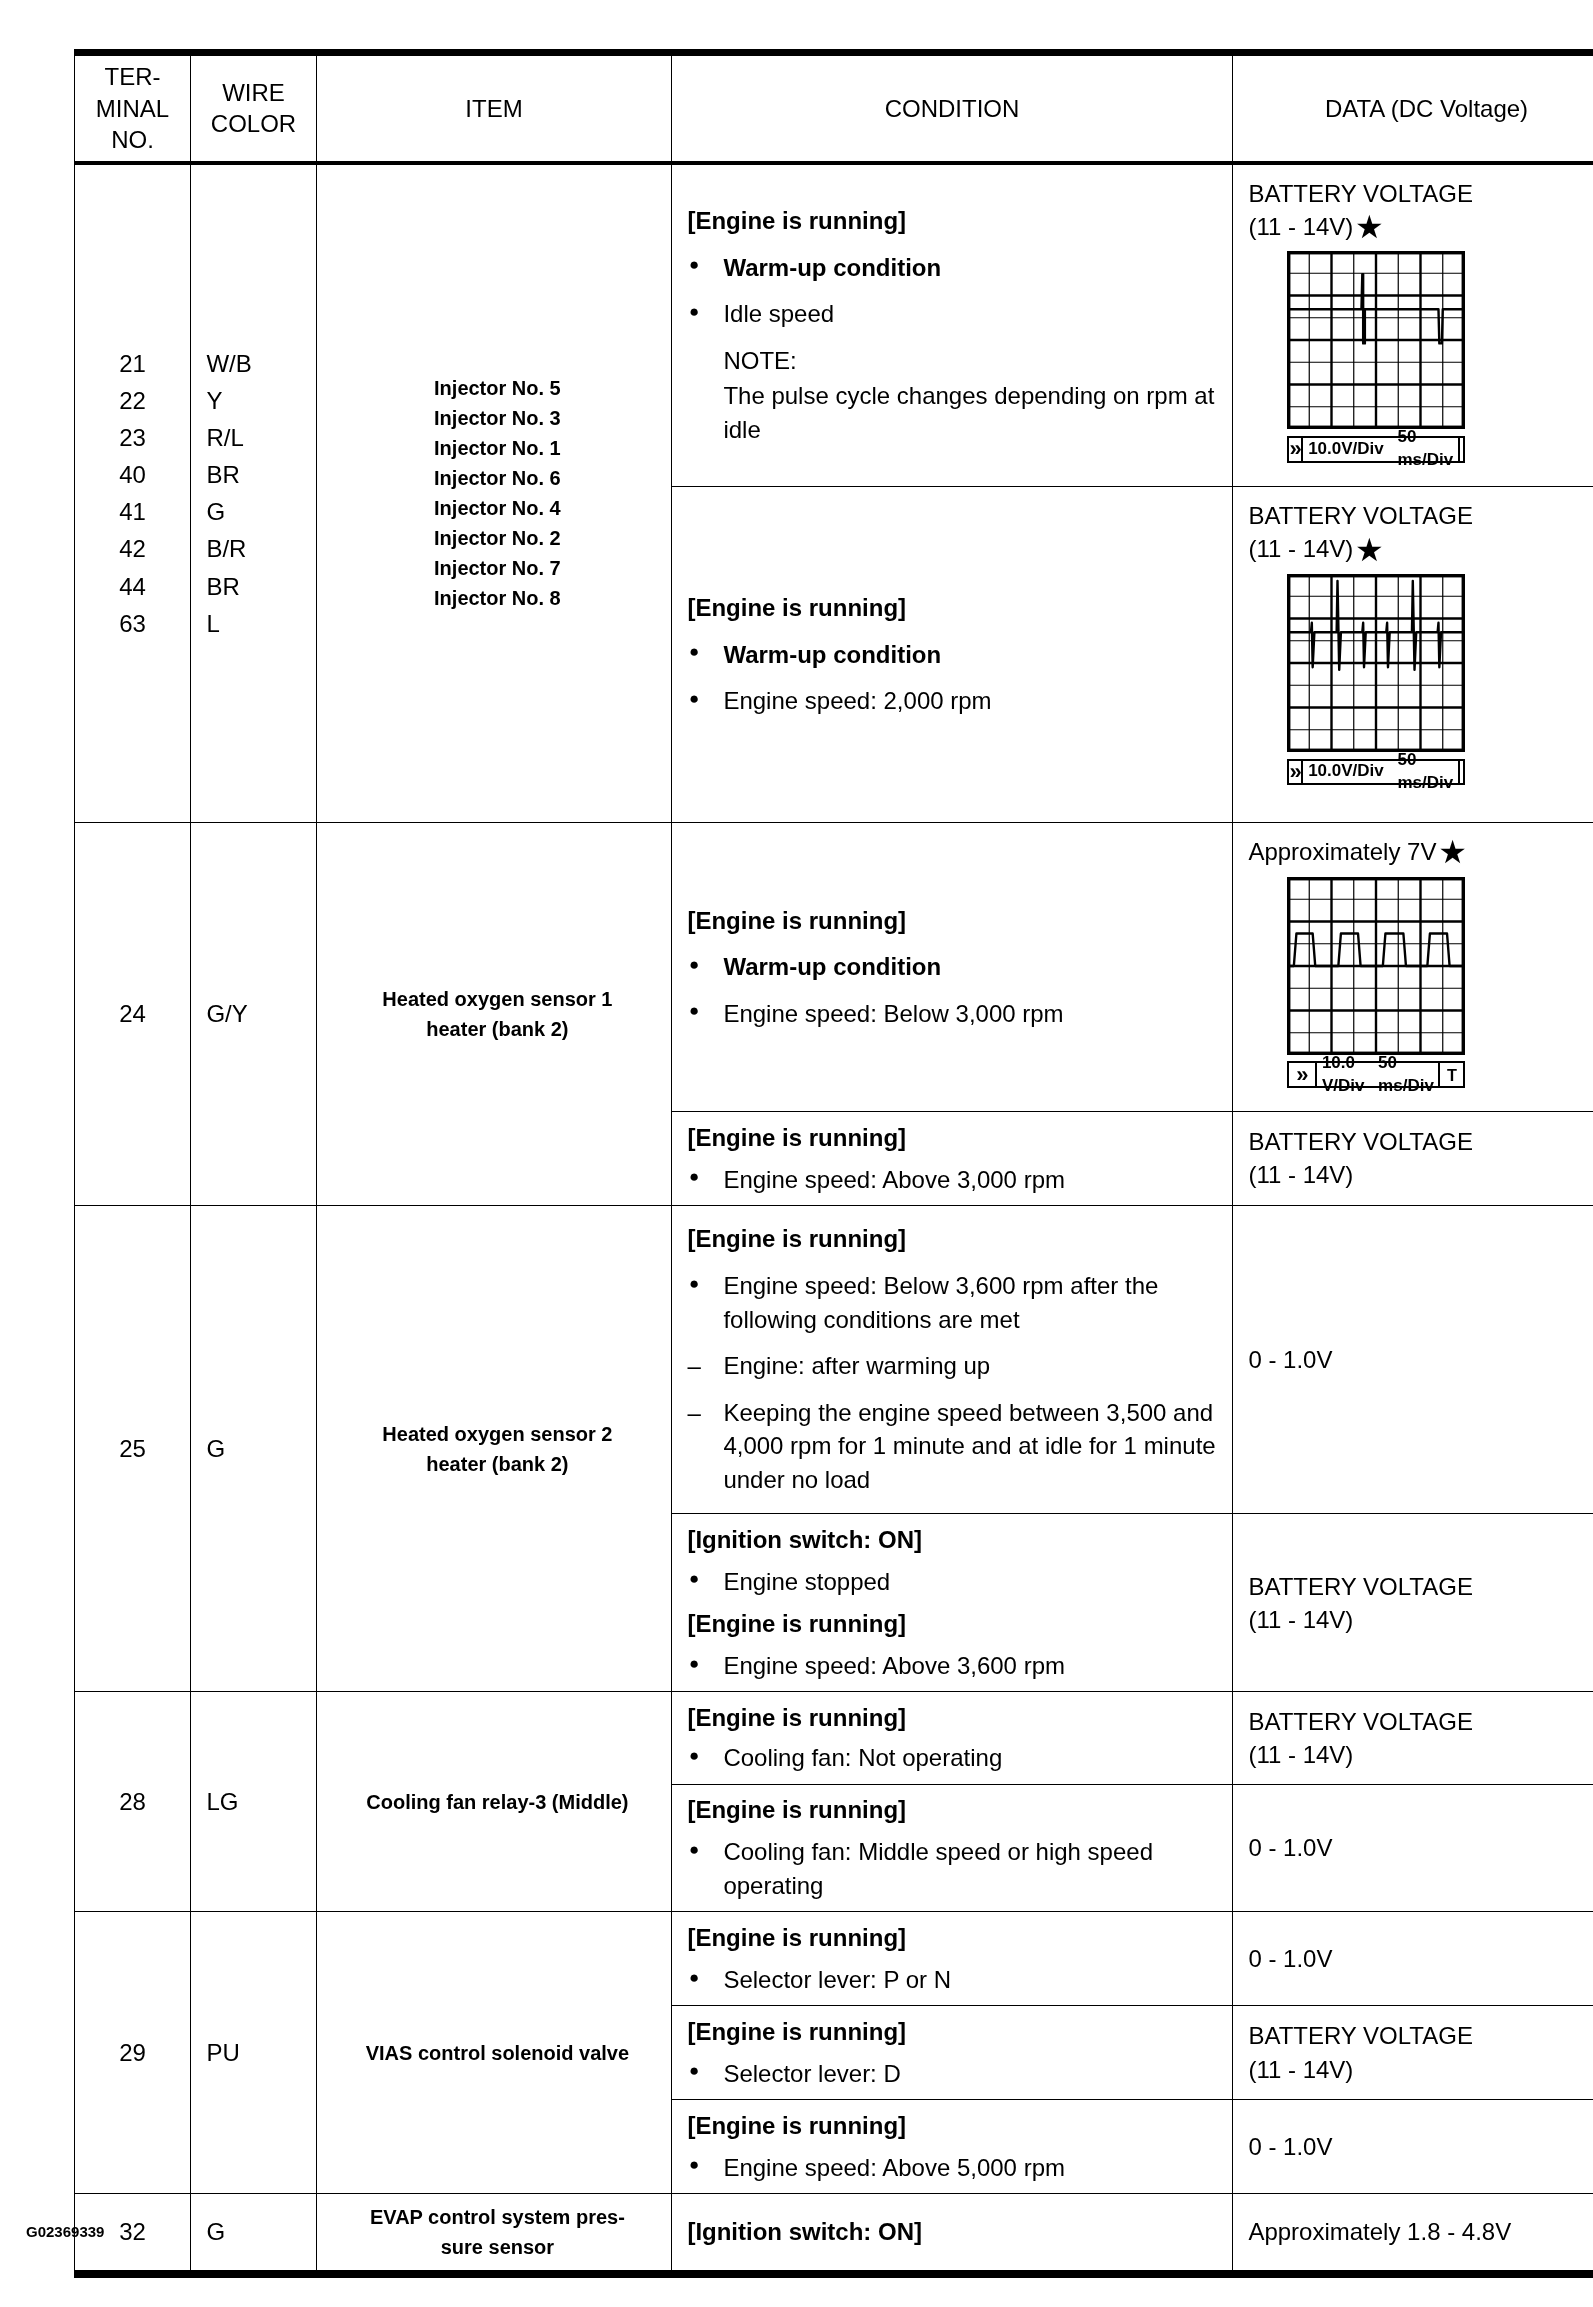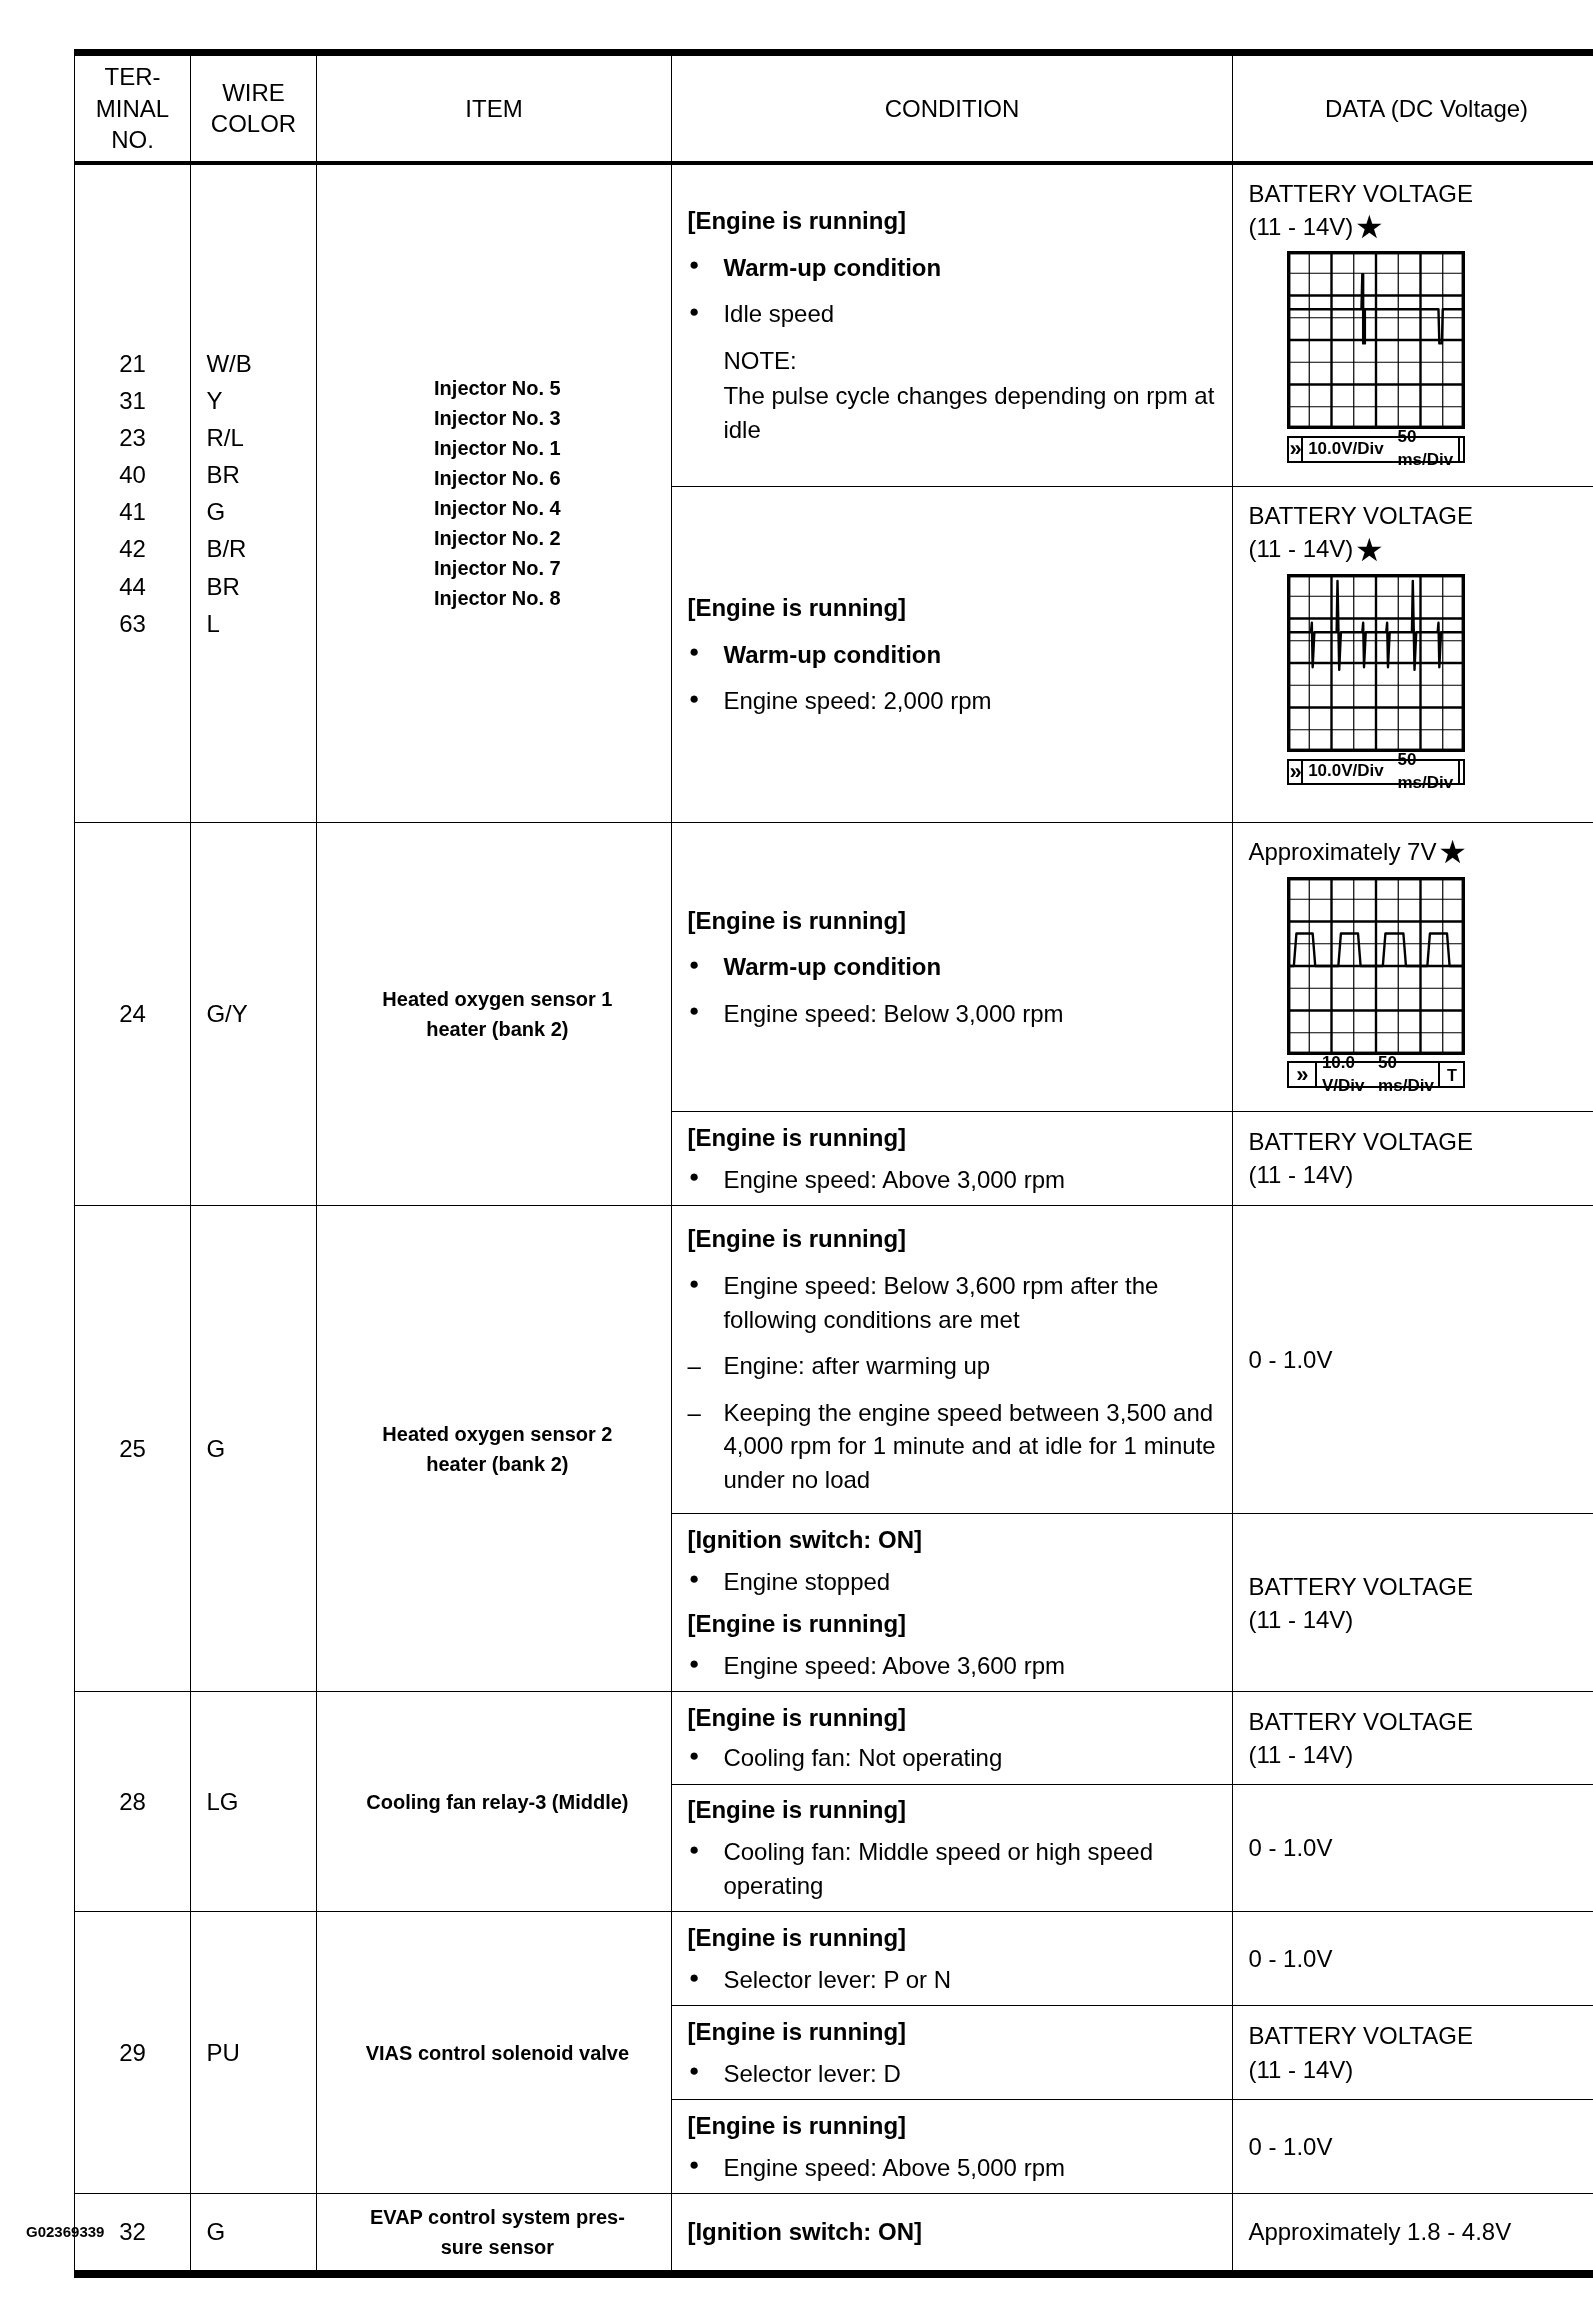--- a/index.html
+++ b/index.html
@@ -83,21 +83,21 @@
 NO.</th>
     <th>WIRE
 COLOR</th>
     <th>ITEM</th>
     <th>CONDITION</th>
     <th>DATA (DC Voltage)</th>
   </tr>
 
   <tr class="r1a">
     <td class="term" rowspan="2">21
-31
+22
 23
 40
 41
 42
 44
 63</td>
     <td class="wire" rowspan="2">W/B
 Y
 R/L
 BR

